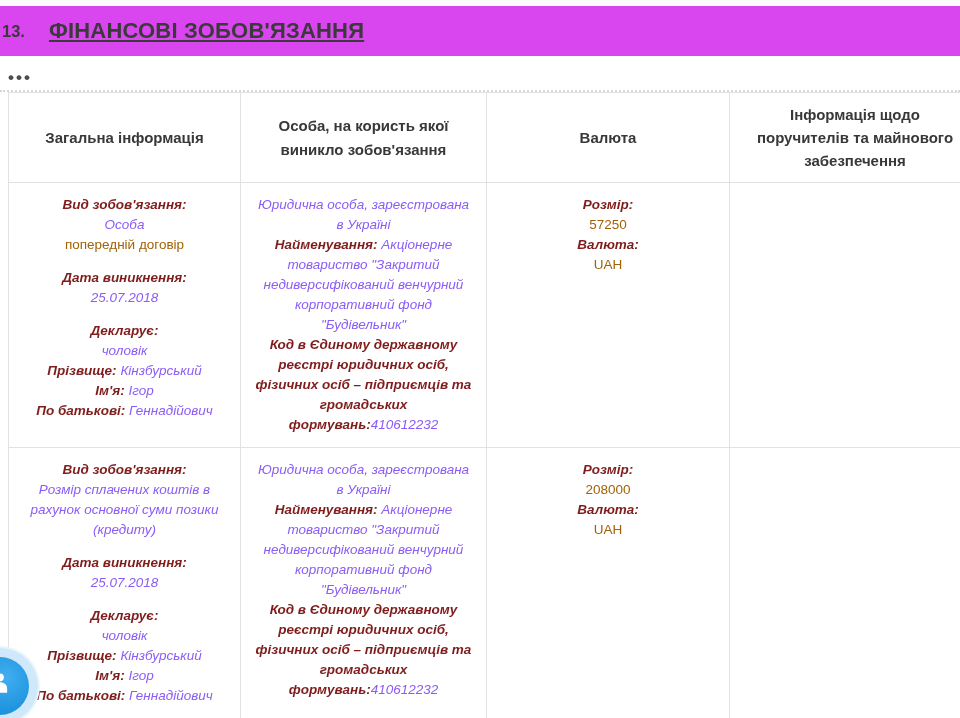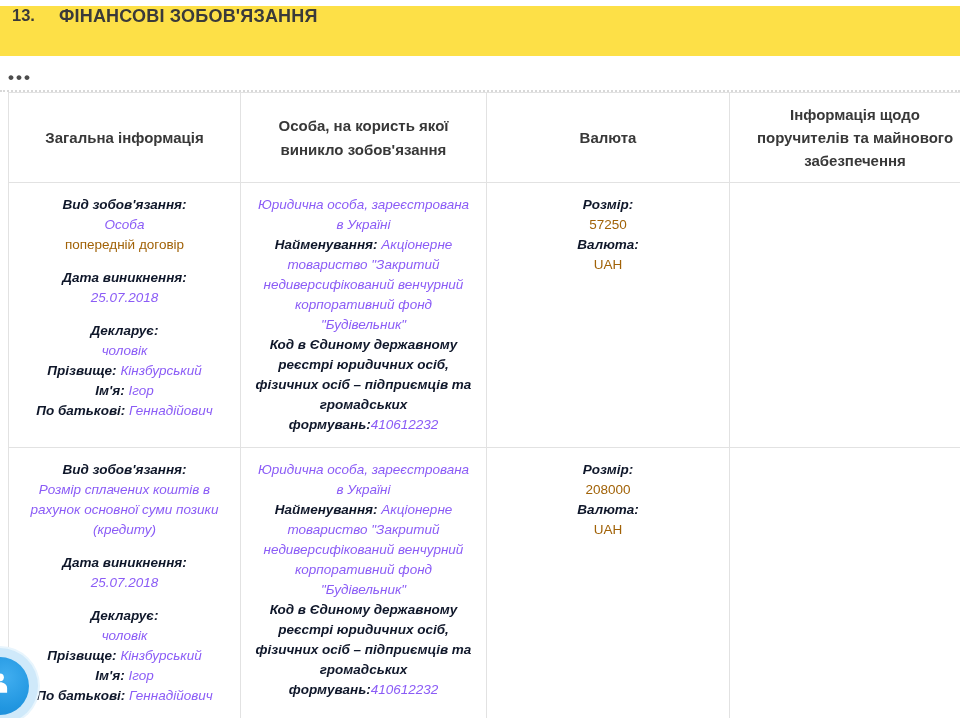--- a/index.html
+++ b/index.html
@@ -5,38 +5,39 @@
   html, body {
     margin: 0; padding: 0;
     width: 960px; height: 718px;
     overflow: hidden;
     background: #ffffff;
     font-family: "Liberation Sans", sans-serif;
     color: #3f3f3f;
   }
   .section-bar {
     margin-top: 6px;
-    background: #fde047;
+    background: #d946ef;
     height: 50px;
     display: flex;
-    align-items: flex-start;
-    padding-left: 12px;
+    align-items: center;
+    padding-left: 2px;
     box-sizing: border-box;
   }
   .section-number {
     font-weight: 700;
     font-size: 16.5px;
     color: #3a3a3a;
     margin-right: 24px;
   }
   .section-title {
     font-weight: 700;
-    font-size: 18px;
+    font-size: 22px;
     color: #3a3a3a;
     letter-spacing: 0.2px;
+    text-decoration: underline;
   }
   .ellipsis {
     margin: 16px 0 4px 8px;
     font-size: 17px;
     font-weight: 700;
     color: #4d4d4d;
     letter-spacing: 2px;
     line-height: 12px;
     cursor: pointer;
     width: 40px;
@@ -74,21 +75,21 @@
     line-height: 20px;
   }
   .col-general { width: 232px; }
   .col-beneficiary { width: 246px; }
   .col-amount { width: 243px; }
   .col-guarantor { width: 251px; }
 
   .lbl {
     font-weight: 700;
     font-style: italic;
-    color: #0f172a;
+    color: #7f1d1d;
   }
   .val {
     font-style: italic;
     color: #8b5cf6;
   }
   .val-dark {
     font-style: normal;
     color: #a16207;
   }
   .grp { margin-bottom: 13px; }

